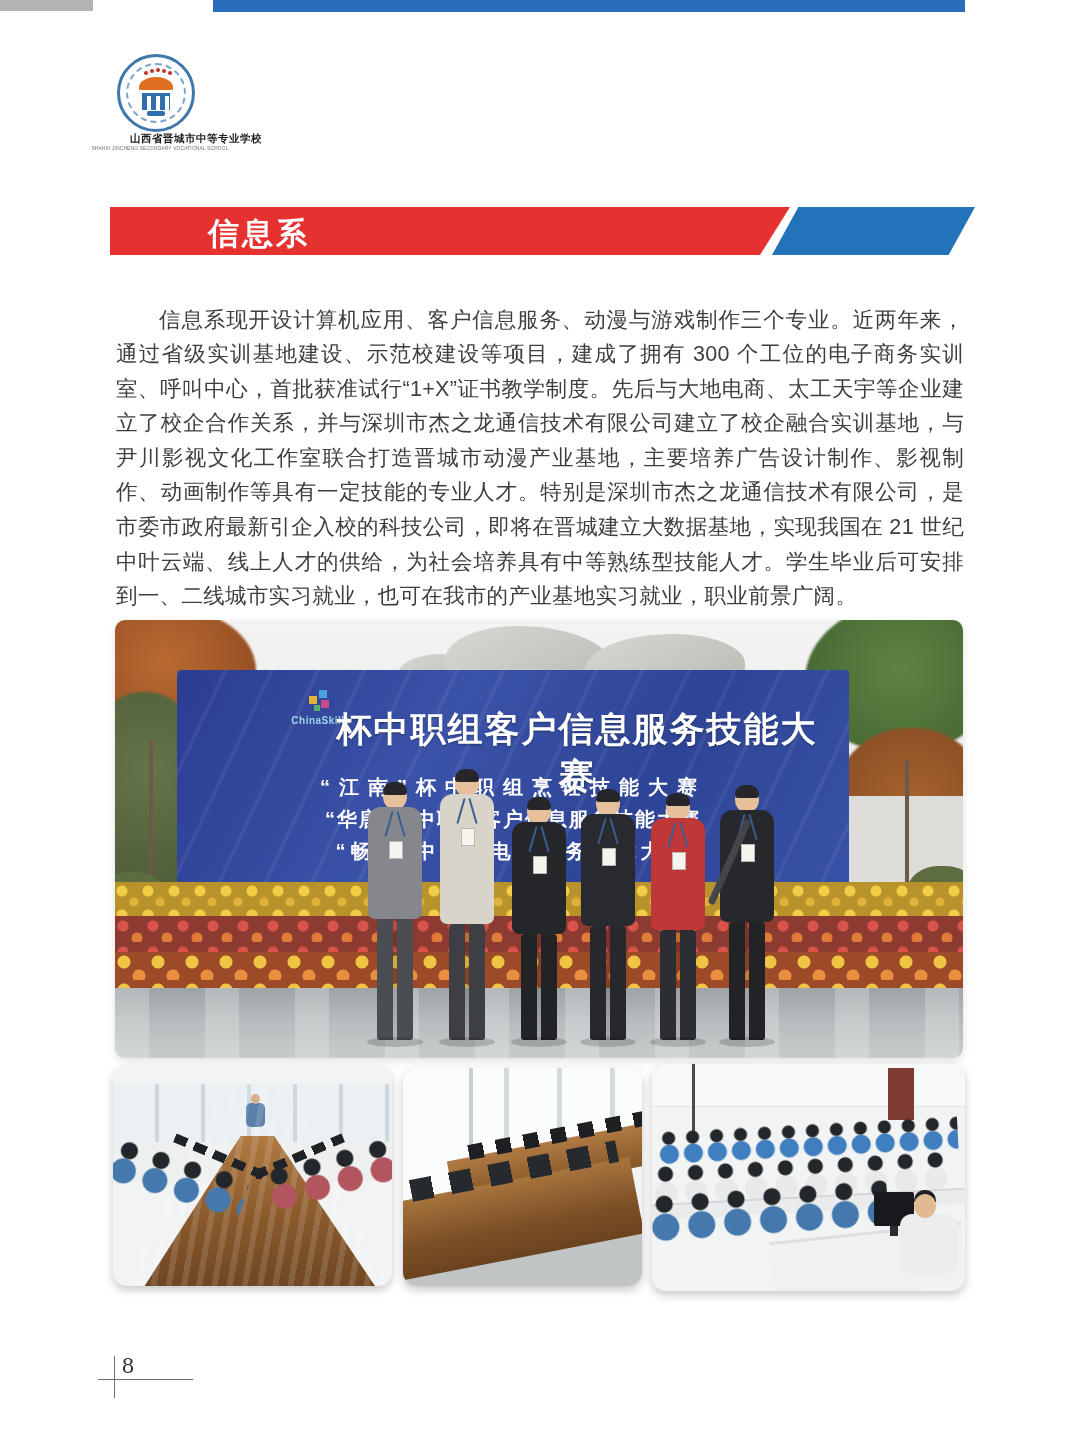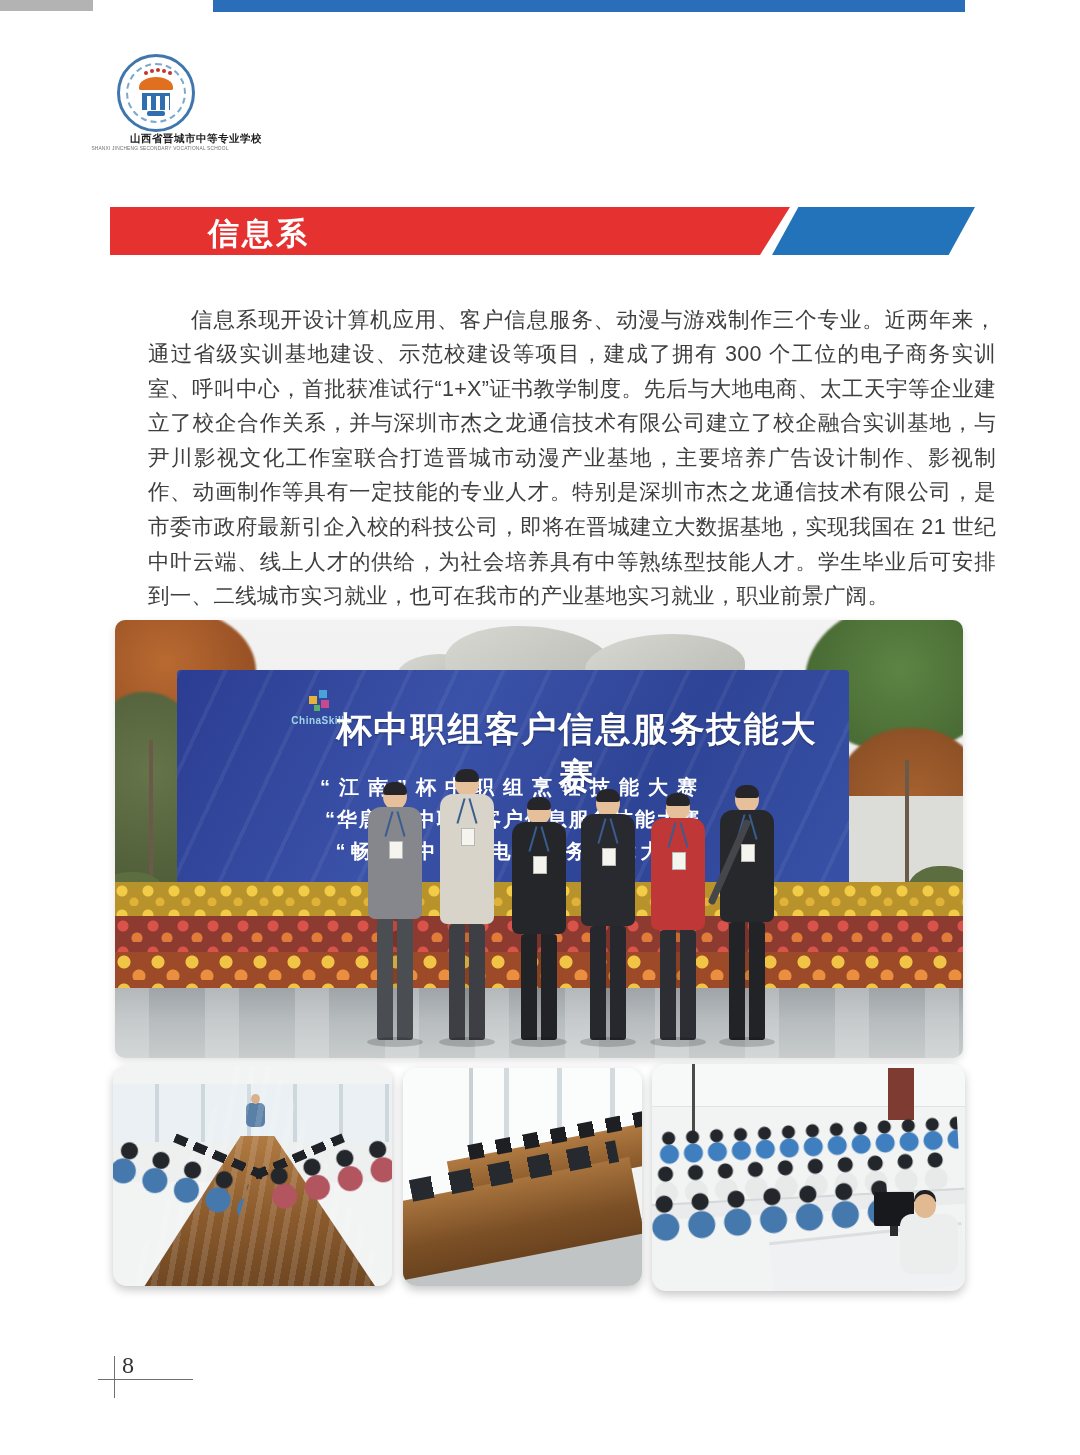--- a/index.html
+++ b/index.html
@@ -28,21 +28,21 @@
 
   
   .band-red{left:110px;top:207px;width:680px;height:48px;background:#e5312f;
             clip-path:polygon(0 0,100% 0,calc(100% - 30px) 100%,0 100%);}
   .band-blue{left:772px;top:207px;width:203px;height:48px;background:#2273b9;
              clip-path:polygon(13% 0,100% 0,87% 100%,0 100%);}
   .band-title{left:208px;top:213px;font-size:31px;font-weight:700;color:#ffffff;letter-spacing:3px;}
 
   
   .article{left:116px;top:281px;width:848px;font-size:21.5px;line-height:34.6px;color:#3e3e3e;
-           text-align:justify;text-indent:2em;letter-spacing:0.3px;margin-left:32px;}
+           text-align:justify;text-indent:2em;letter-spacing:0.3px;}
 
   
   .photo-main{left:115px;top:620px;width:848px;height:438px;border-radius:10px;overflow:hidden;
               background:linear-gradient(#f2f3f2,#e9ebe9 55%);box-shadow:0 3px 8px rgba(0,0,0,0.12);}
   .rock{background:linear-gradient(150deg,#d8d8d3,#b9b9b3);}
   .rock1{left:330px;top:6px;width:170px;height:78px;border-radius:45% 60% 40% 55%;}
   .rock2{left:470px;top:14px;width:160px;height:66px;border-radius:55% 45% 50% 40%;}
   .rock3{left:282px;top:34px;width:90px;height:46px;border-radius:50% 55% 45% 50%;}
   .tree{filter:blur(1px);}
   .tree-l-orange{left:-24px;top:-12px;width:165px;height:120px;border-radius:50% 60% 55% 45%;

